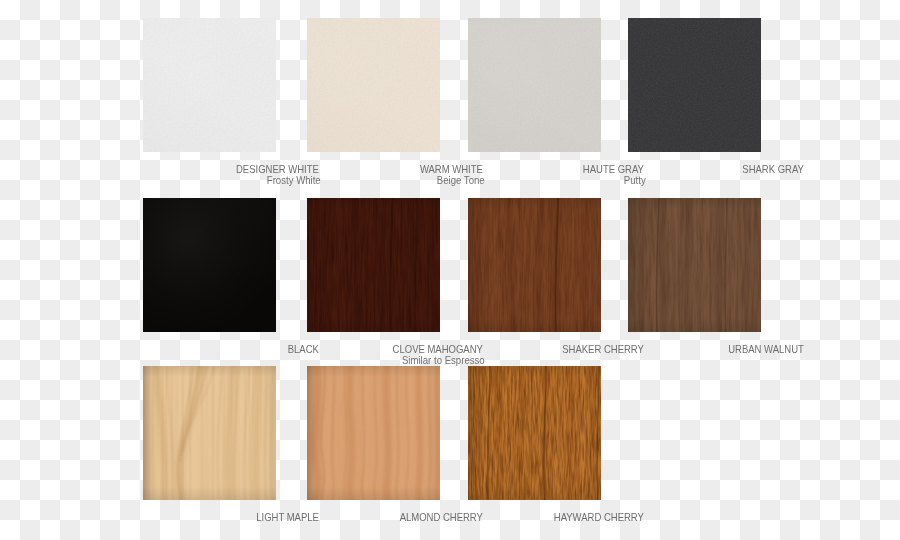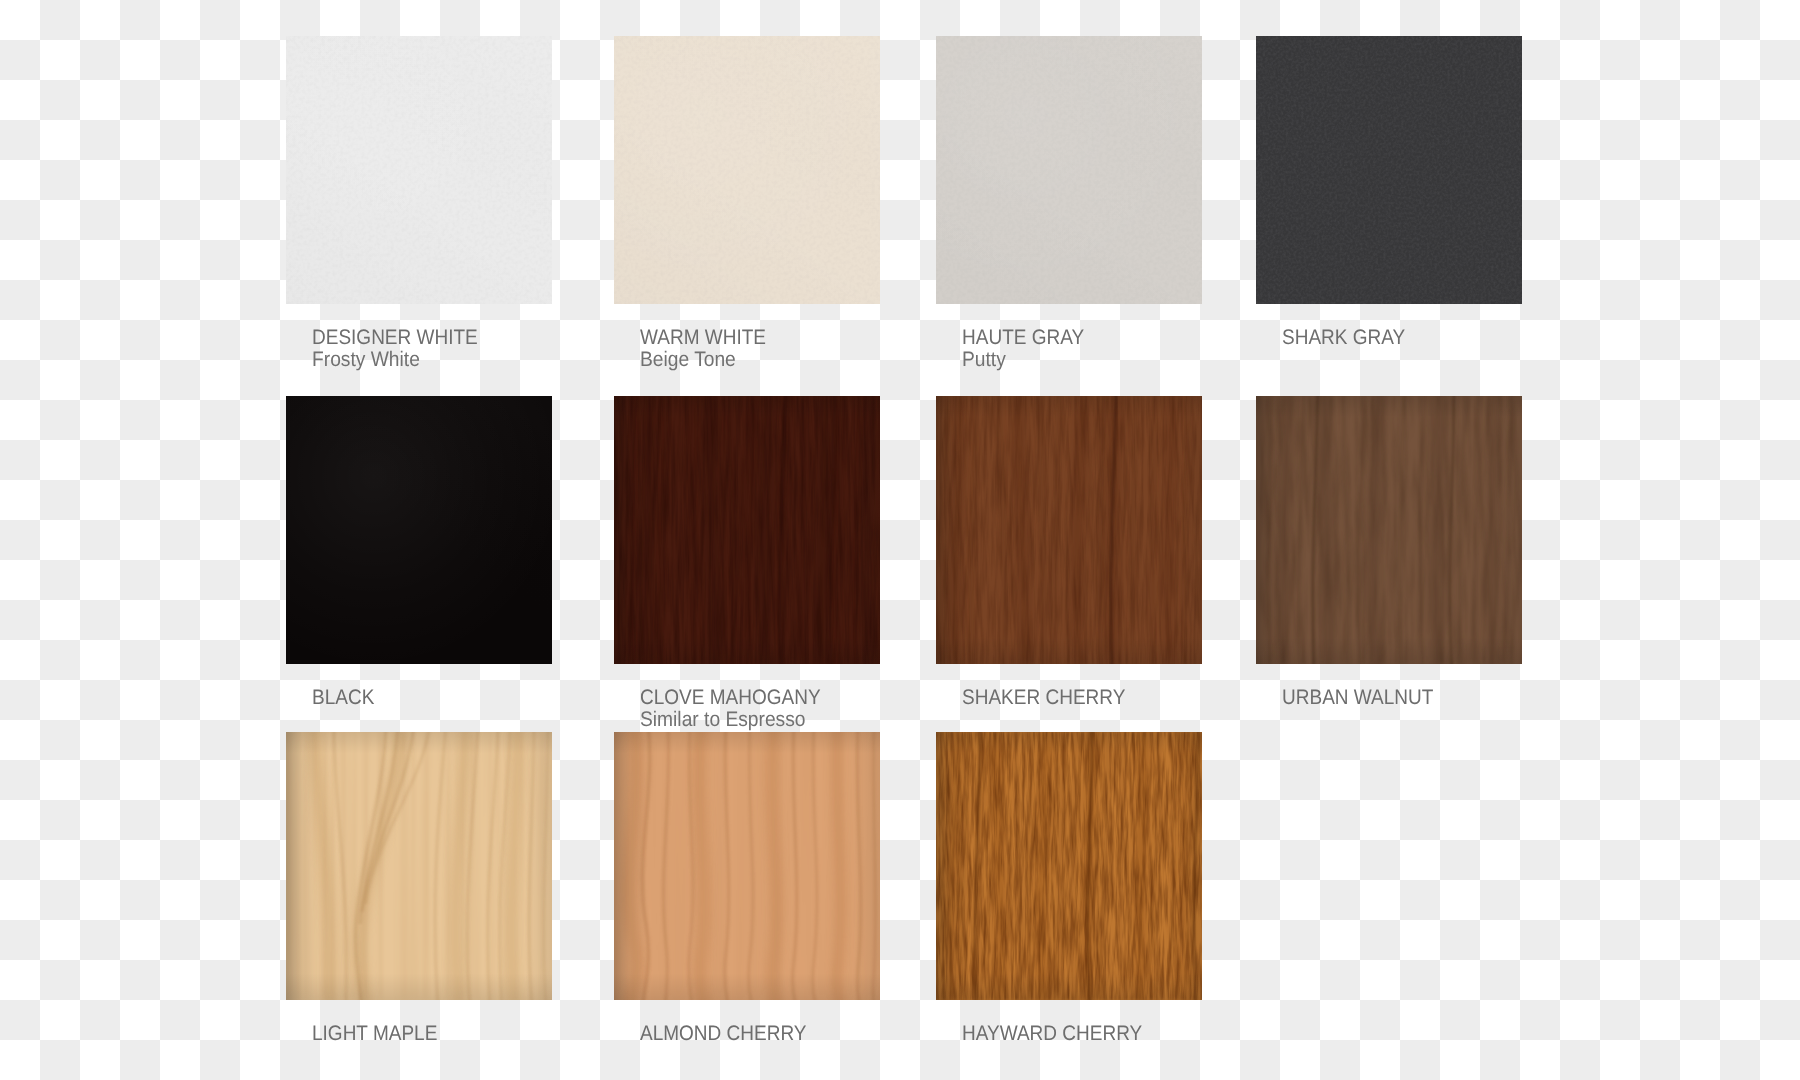--- a/index.html
+++ b/index.html
@@ -11,21 +11,21 @@
     background-image:
       linear-gradient(45deg,#ededed 25%,transparent 25%,transparent 75%,#ededed 75%),
       linear-gradient(45deg,#ededed 25%,transparent 25%,transparent 75%,#ededed 75%);
     background-size:40px 40px;
     background-position:0 0, 20px 20px;
   }
   #board{position:absolute;left:0;top:0;width:900px;height:540px;}
   .cell{position:absolute;width:133px;}
   .chip{position:absolute;left:0;top:0;width:133px;height:134px;overflow:hidden;}
   .chip > svg{display:block;}
-  .labels{position:absolute;left:13.2px;top:146px;width:180px;}
+  .labels{position:absolute;left:13.2px;top:146px;width:180px;text-align:right;}
   .ln{font-size:10.5px;line-height:11.4px;color:#6d6d6d;white-space:nowrap;
       transform:scaleX(0.905);transform-origin:0 50%;height:11.4px;}
   .ln2{color:#717171;transform:scaleX(0.915);}
   #defs{position:absolute;width:0;height:0;overflow:hidden;}
 </style>
 </head>
 <body>
 
 <svg id="defs" aria-hidden="true" width="0" height="0">
     <defs>

